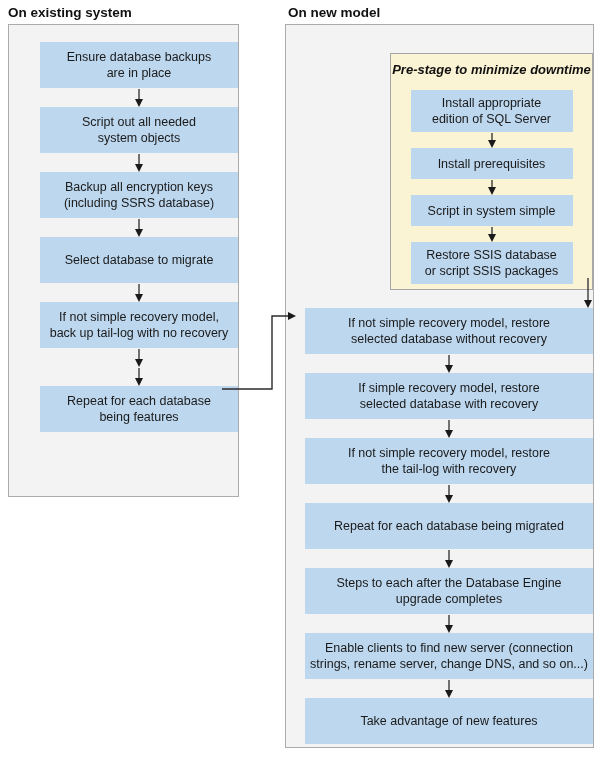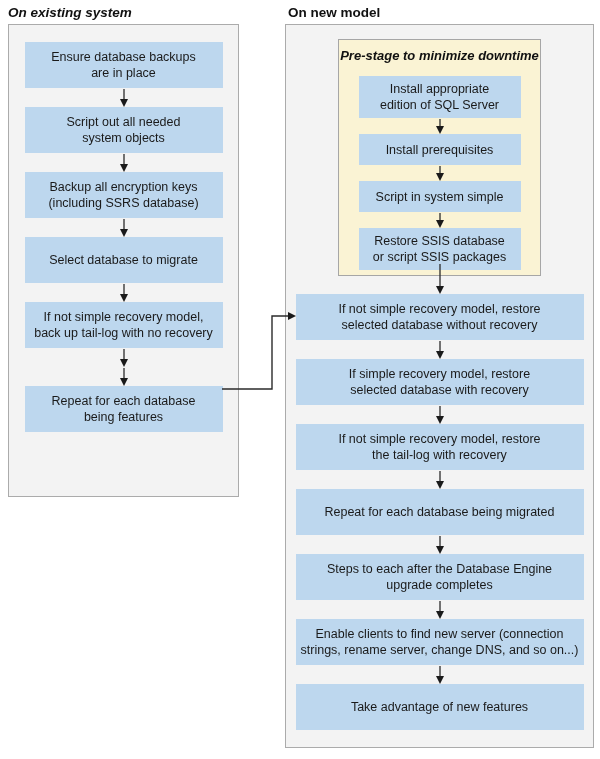--- a/index.html
+++ b/index.html
@@ -14,26 +14,26 @@
   *{box-sizing:border-box;margin:0;padding:0;}
   html,body{background:#fff;}
   body{font-family:"Liberation Sans","DejaVu Sans",sans-serif;color:var(--text-dark);}
   .canvas{
     position:relative;width:600px;height:759px;background:#fff;overflow:hidden;
   }
   .col-header{
     position:absolute;top:5px;font-size:13.5px;font-weight:bold;color:#111;
     white-space:nowrap;
   }
-  .col-header.left{left:8px;font-style:italic;}
+  .col-header.left{left:8px;}
   .col-header.right{left:288px;}
   .panel{
     position:absolute;background:var(--panel-gray);
     border:1px solid var(--panel-border);
-    display:flex;flex-direction:column;align-items:center;
+    display:flex;flex-direction:column;align-items:flex-end;
   }
   .panel.left{left:8px;top:24px;width:231px;height:473px;padding-top:17px;}
   .panel.right{left:285px;top:24px;width:309px;height:724px;padding-top:14px;}
   .steps{display:flex;flex-direction:column;align-items:center;}
   .step-box{
     background:var(--box-blue);
     display:flex;align-items:center;justify-content:center;
     text-align:center;white-space:pre-line;
     font-size:12.5px;line-height:16px;color:#1a1a1a;
     padding:5px 4px;
@@ -42,20 +42,21 @@
   .right-box{width:288px;min-height:46px;}
   .prestage-box{width:162px;min-height:31px;font-size:12.5px;}
   .arrow{display:flex;align-items:center;justify-content:center;}
   .arrow svg{display:block;}
   .prestage{
     width:203px;height:237px;
     background:var(--prestage-yellow);
     border:1px solid var(--prestage-border);
     display:flex;flex-direction:column;align-items:center;
     padding-top:8px;
+    margin-top:14px;
   }
   .prestage-title{
     font-size:13px;font-weight:bold;font-style:italic;color:#111;
     margin-bottom:13px;white-space:nowrap;
   }
   .exit-arrow{height:30px;margin-top:-12px;position:relative;z-index:2;}
   .connector{position:absolute;left:0;top:0;pointer-events:none;z-index:3;}
 </style>
 </head>
 <body>

